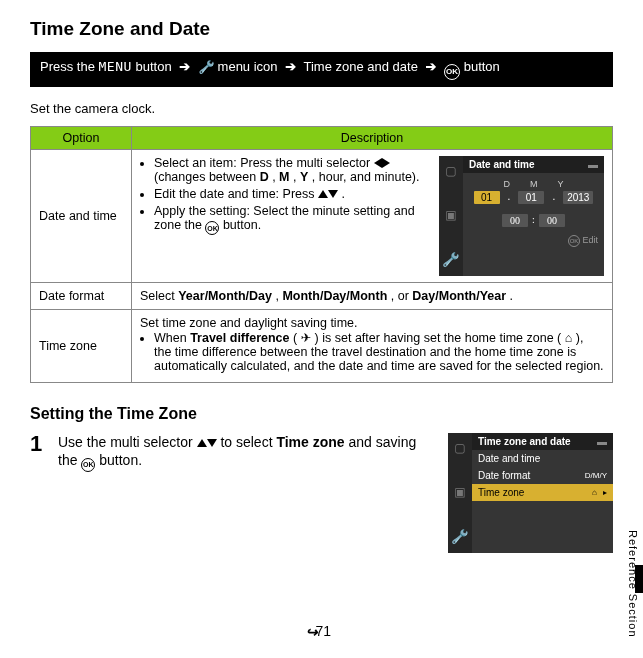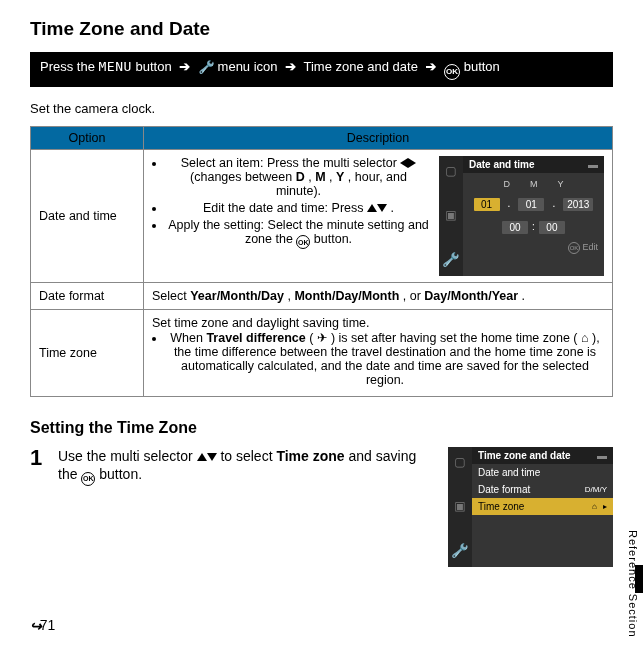--- a/index.html
+++ b/index.html
@@ -26,36 +26,35 @@
   }
   .breadcrumb-box .arrow { margin: 0 4px; font-weight: bold;}
   .breadcrumb-box .menu-word { font-family: monospace; letter-spacing: 0.5px; }
   .intro { margin: 0 0 10px 0; }
   table.option-table {
     width: 100%;
     border-collapse: collapse;
     font-size: 12.5px;
   }
   table.option-table th {
-    background: #0369a1;
+    background: #84cc16;
     border: 1px solid #888;
-    padding: 4px 6px;
+    padding: 4px 0;
     font-weight: normal;
   }
   table.option-table th:first-child { width: 100px; }
   table.option-table td {
     border: 1px solid #888;
     padding: 6px 8px;
     vertical-align: top;
   }
   table.option-table td.label-cell { vertical-align: middle; }
   ul.bullets {
     margin: 0;
     padding-left: 14px;
-    text-align: center;
   }
   ul.bullets li { margin-bottom: 3px; }
   .screen-box {
     width:165px;
     height:120px;
     background:#333;
     display:flex;
     font-family:Arial, sans-serif;
   }
   .screen-left {
@@ -86,36 +85,37 @@
     display:flex;
     justify-content:center;
     gap:20px;
     font-size:9px;
     color:#ccc;
   }
   .val-row {
     display:flex;
     justify-content:center;
     gap:8px;
-    margin-top:9px;
+    margin-top:2px;
   }
   .val-box {
     background:#555;
     padding:1px 4px;
     font-size:10px;
     min-width:18px;
     text-align:center;
     border-radius:1px;
   }
   .val-box.hl { background:#d8b030; color:#000; }
   .time-row {
     display:flex;
     justify-content:center;
     gap:4px;
     margin-top:10px;
+    font-family:Liberation Serif, serif;
   }
   .screen-footer {
     position:relative;
     text-align:right;
     padding:2px 6px;
     color:#999;
     font-size:9px;
   }
   h2.sub {
     font-size:16px;
@@ -166,22 +166,22 @@
   }
   .side-block {
     position:absolute;
     right:0;
     top:565px;
     width:8px;
     height:28px;
     background:#000;
   }
   .pagefoot {
-    text-align:left;
-    margin-top:50px;
+    text-align:center;
+    margin-top:70px;
     font-size:14px;
     font-style:italic;
     padding-right:6px;
   }
   .pagefoot .num { font-style:normal; font-weight:normal; }
   .ok-icon {
     display:inline-flex;
     width:14px; height:14px;
     border:1.4px solid currentColor;
     border-radius:50%;

